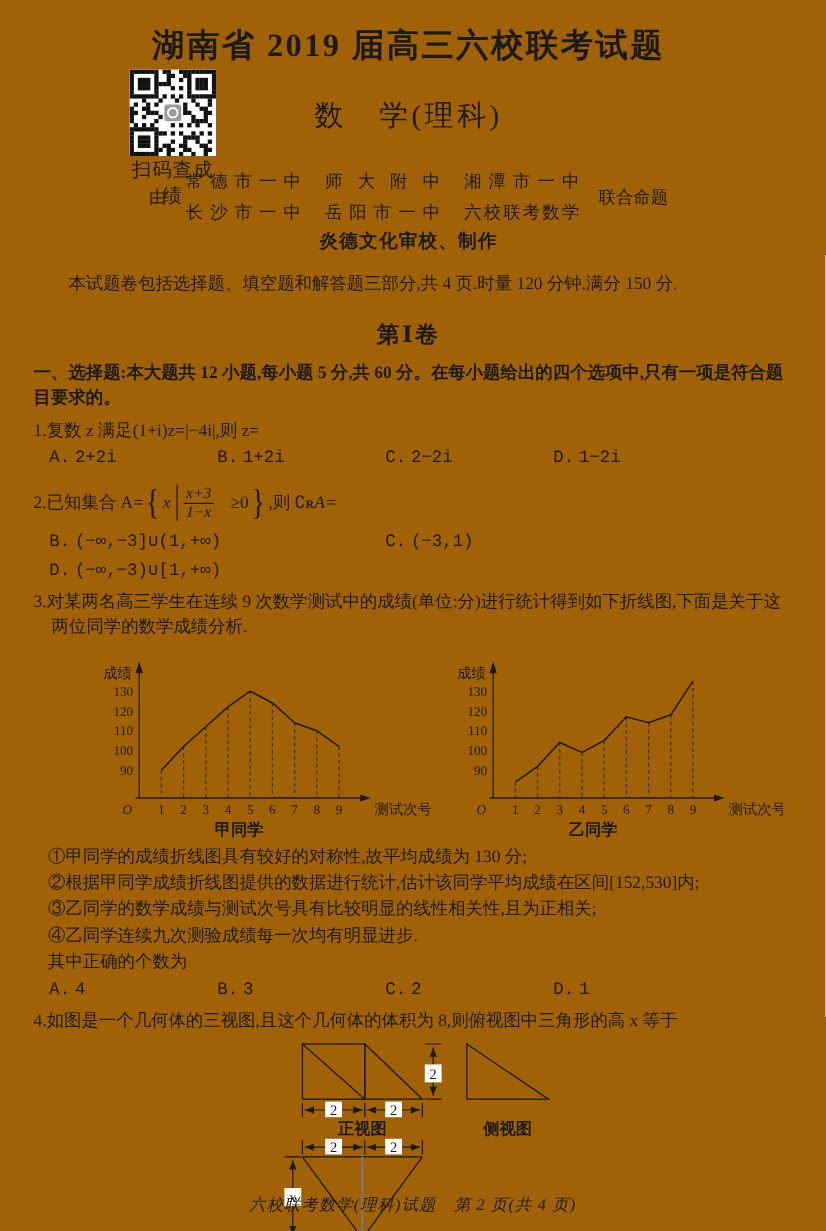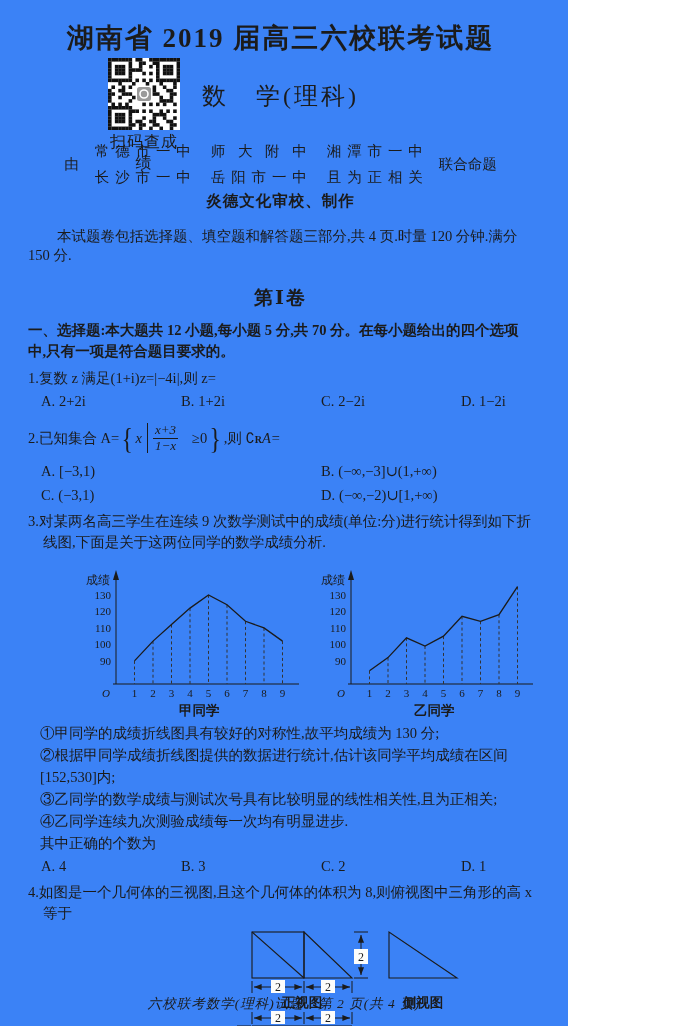--- a/index.html
+++ b/index.html
@@ -1,38 +1,38 @@
 <!DOCTYPE html>
 <html><head>
 <meta charset="utf-8">
 <style>
   html,body{margin:0;padding:0;background:#ffffff;}
   .page{
-    width:568px;height:1026px;box-sizing:border-box;position:relative;overflow:hidden;
-    background:#3b82f6;color:#1b1b1b;
+    width:688px;height:1026px;box-sizing:border-box;position:relative;overflow:hidden;
+    background:#a16207;color:#1b1b1b;
     font-family:"Liberation Serif","DejaVu Serif",serif;font-size:14px;
     padding:20px 35px 0 28px;
   }
   .title{font-size:27px;font-weight:700;text-align:center;margin:0;letter-spacing:2px;}
   .qr{position:absolute;left:102px;top:58px;width:84px;text-align:center;}
   .qr svg{display:block;margin:0 auto;background:#fff;}
   .qr-caption{font-size:16px;margin-top:2px;letter-spacing:1px;}
   .subject{font-size:24px;font-weight:400;text-align:center;margin:24px 0 0;letter-spacing:3px;}
   .authors{display:flex;justify-content:center;align-items:center;gap:16px;margin-top:30px;font-size:14.5px;}
   .school-grid{display:grid;grid-template-columns:repeat(3,96px);column-gap:20px;row-gap:7px;}
   .school{text-align:justify;text-align-last:justify;}
   .producer{text-align:center;font-weight:700;font-size:15.5px;margin-top:4px;letter-spacing:1px;}
   .intro{text-indent:2em;font-size:14.5px;}
   .part-title{text-align:center;font-size:19px;font-weight:700;margin-top:20px;letter-spacing:2px;}
   .instructions{font-weight:700;margin-top:9px;line-height:1.5;font-size:14.5px;}
   .question{margin-top:5px;line-height:1.45;font-size:14.5px;}
   .stem{padding-left:15px;text-indent:-15px;}
   .options{display:grid;grid-template-columns:140px 140px 140px 1fr;padding-left:13px;margin-top:2px;}
   .options.two-col{grid-template-columns:280px 1fr;row-gap:3px;}
-  .opt{white-space:nowrap;}
+  .opt{white-space:nowrap;font-family:Liberation Mono, monospace;}
   .opt .lab{margin-right:4px;}
   
   .q2stem{display:flex;align-items:center;padding-left:0;text-indent:0;height:42px;}
   .brace{font-size:30px;font-weight:400;line-height:1;margin:0 1px;transform:scaleX(.8);}
   .vbar{display:inline-block;width:1px;height:30px;background:#1b1b1b;margin:0 5px;}
   .frac{display:inline-flex;flex-direction:column;align-items:center;line-height:1.1;font-size:13px;margin-right:14px;}
   .frac .den{border-top:1.2px solid #1b1b1b;padding:0 2px;font-style:italic;}
   .ital{font-style:italic;}
   .rsub{font-size:10px;align-self:flex-end;margin-bottom:-4px;font-weight:700;}
   .rsub-wrap{display:inline-flex;align-items:center;}
@@ -261,32 +261,32 @@
   <h2 class="subject">数　学(理科)</h2>
 
   <div class="authors">
     <span>由</span>
     <div class="school-grid">
       <span class="school">常德市一中</span>
       <span class="school">师大附中</span>
       <span class="school">湘潭市一中</span>
       <span class="school">长沙市一中</span>
       <span class="school">岳阳市一中</span>
-      <span class="school">且为正相关</span>
+      <span class="school">六校联考数学</span>
     </div>
     <span>联合命题</span>
   </div>
 
   <div class="producer">炎德文化审校、制作</div>
 
   <p class="intro">本试题卷包括选择题、填空题和解答题三部分,共 4 页.时量 120 分钟.满分 150 分.</p>
 
   <div class="part-title">第Ⅰ卷</div>
 
-  <div class="instructions">一、选择题:本大题共 12 小题,每小题 5 分,共 70 分。在每小题给出的四个选项中,只有一项是符合题目要求的。</div>
+  <div class="instructions">一、选择题:本大题共 12 小题,每小题 5 分,共 60 分。在每小题给出的四个选项中,只有一项是符合题目要求的。</div>
 
   <div class="question">
     <div class="stem">1.复数 z 满足(1+i)z=|−4i|,则 z=</div>
     <div class="options">
       <span class="opt"><span class="lab">A.</span><span>2+2i</span></span>
       <span class="opt"><span class="lab">B.</span><span>1+2i</span></span>
       <span class="opt"><span class="lab">C.</span><span>2−2i</span></span>
       <span class="opt"><span class="lab">D.</span><span>1−2i</span></span>
     </div>
   </div>
@@ -304,24 +304,23 @@
       </span>
       <span>≥0</span>
       <span class="brace">}</span>
       <span>,则 ∁</span>
       <span class="rsub-wrap">
           <span class="rsub">R</span>
         </span>
       <span class="ital">A=</span>
     </div>
     <div class="options two-col">
-      <span class="opt"><span class="lab">A.</span><span>[−3,1)</span></span>
       <span class="opt"><span class="lab">B.</span><span>(−∞,−3]∪(1,+∞)</span></span>
       <span class="opt"><span class="lab">C.</span><span>(−3,1)</span></span>
-      <span class="opt"><span class="lab">D.</span><span>(−∞,−2)∪[1,+∞)</span></span>
+      <span class="opt"><span class="lab">D.</span><span>(−∞,−3)∪[1,+∞)</span></span>
     </div>
   </div>
 
   <div class="question">
     <div class="stem">3.对某两名高三学生在连续 9 次数学测试中的成绩(单位:分)进行统计得到如下折线图,下面是关于这两位同学的数学成绩分析.</div>
     <div class="charts">
       <svg id="chartA" class="chart" width="288" height="152">
           <line x1="44" y1="118" x2="44" y2="12" stroke="#1b1b1b" stroke-width="1"></line>
           <polygon points="41,14 47,14 44,4" fill="#1b1b1b"></polygon>
           <line x1="41" y1="118" x2="228" y2="118" stroke="#1b1b1b" stroke-width="1.2"></line>

